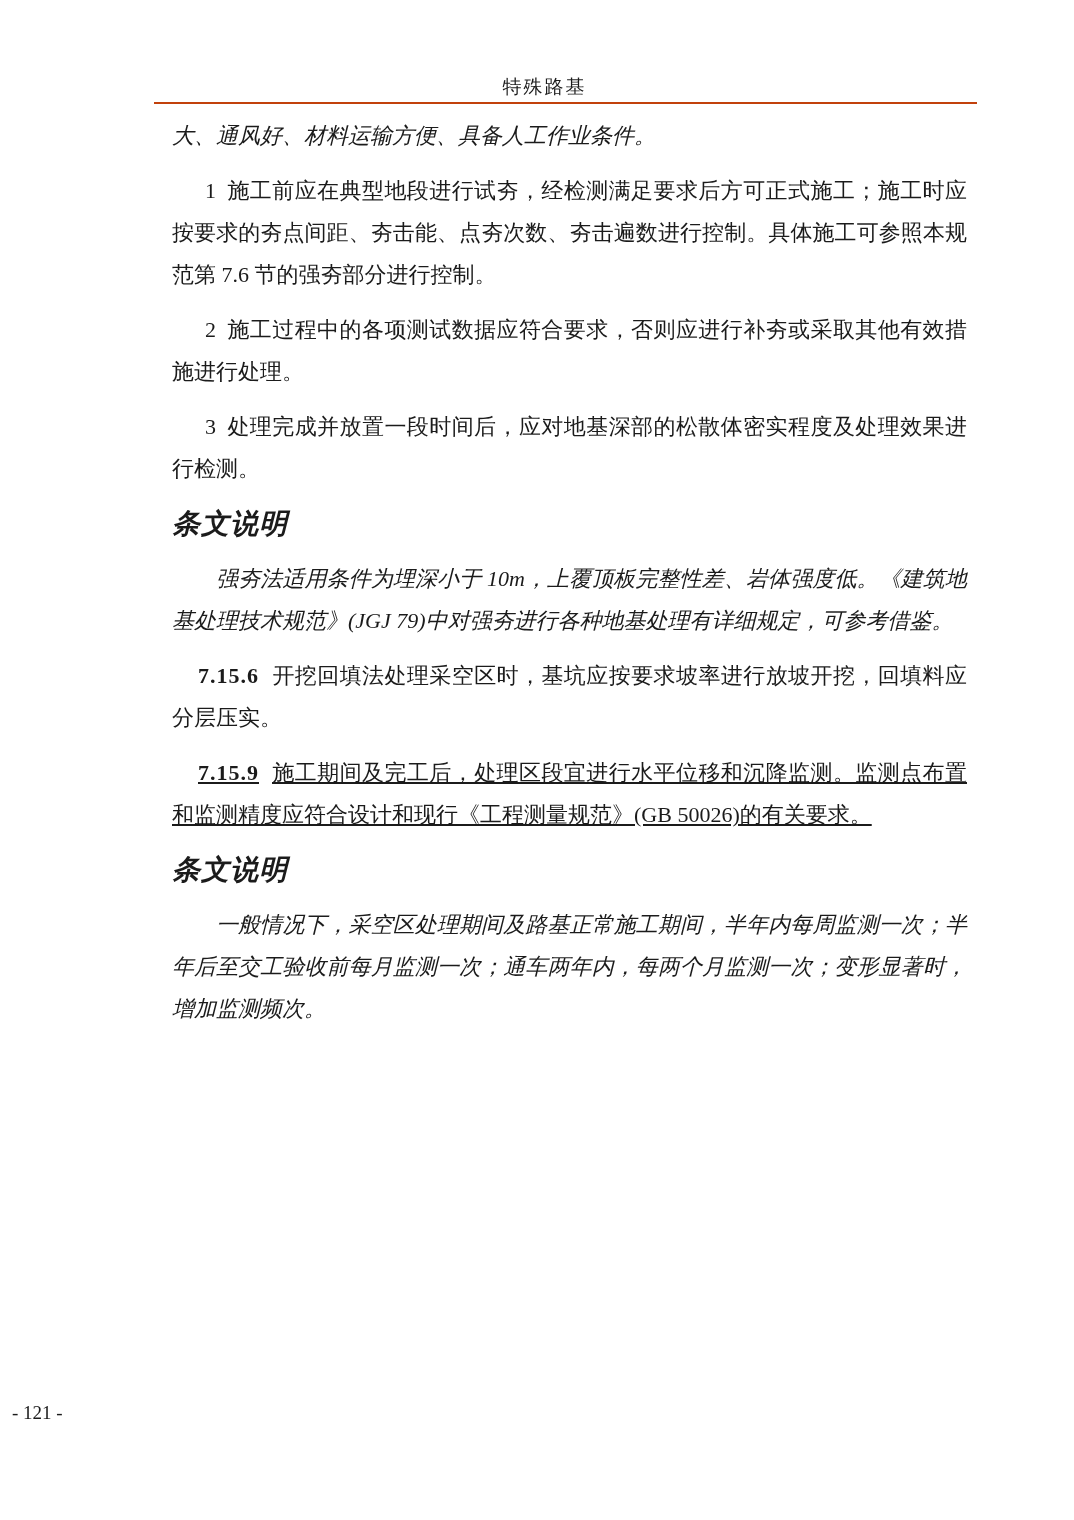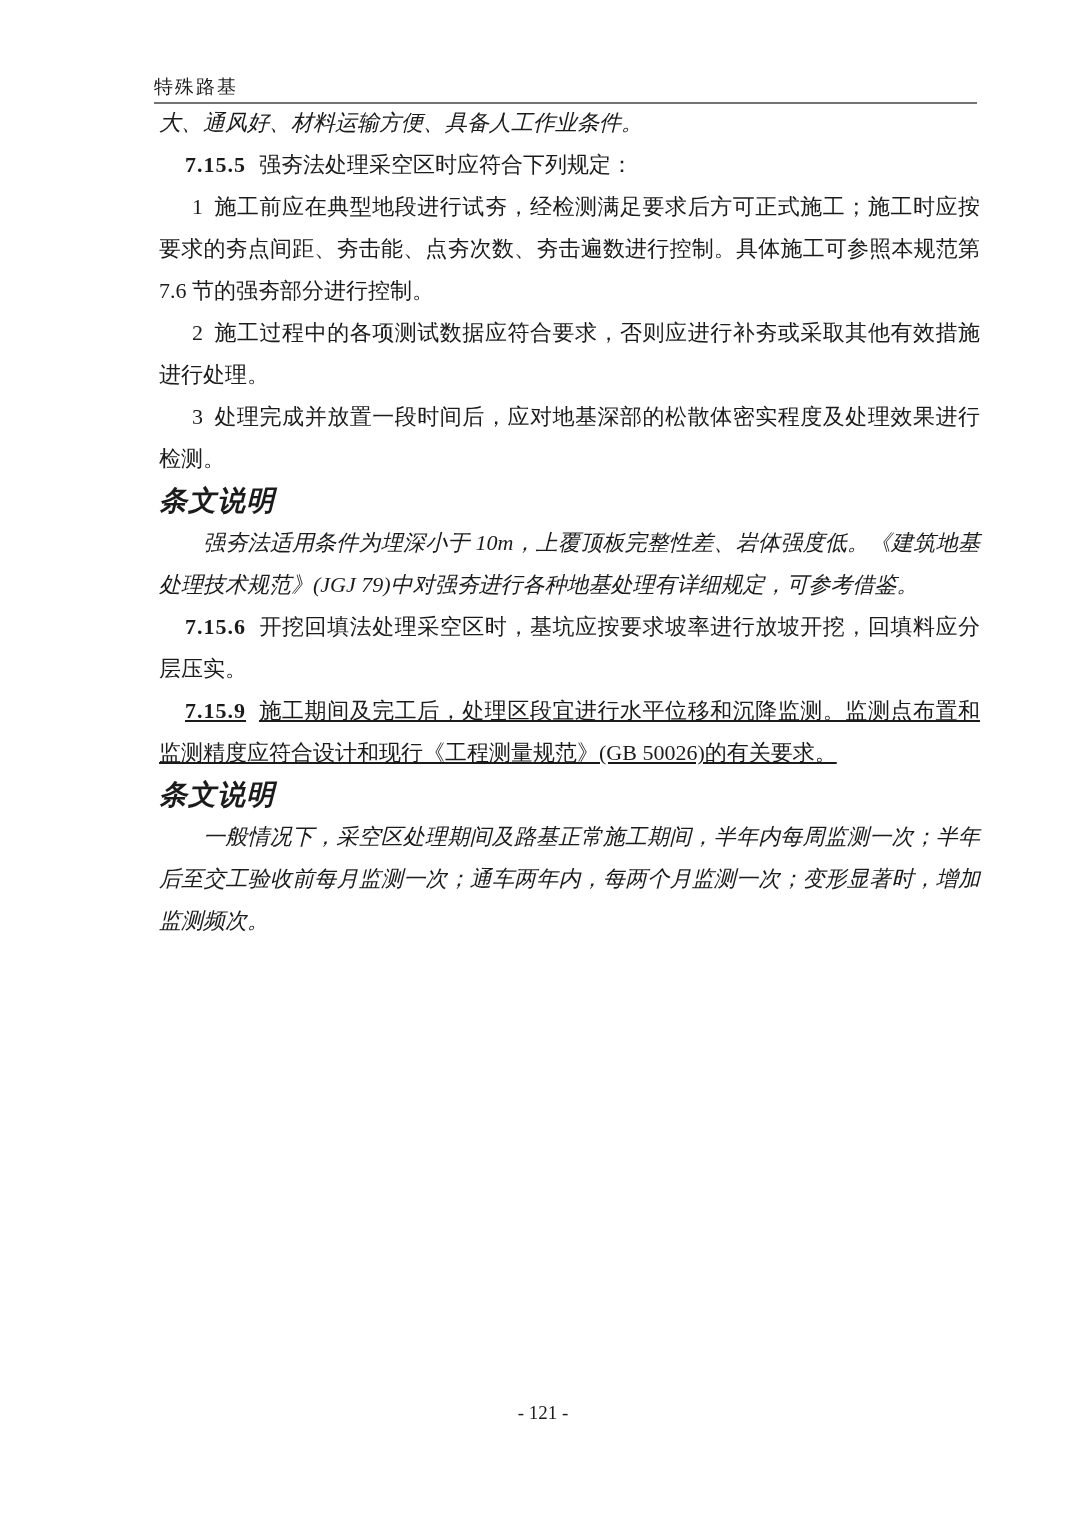--- a/index.html
+++ b/index.html
@@ -10,37 +10,37 @@
     background: #ffffff;
     color: #1b1b1b;
     font-family: "Liberation Serif", "DejaVu Serif", serif;
     overflow: hidden;
   }
   .header {
     position: absolute;
     left: 154px;
     right: 97px;
     top: 76px;
-    border-bottom: 2px solid #737373;
+    border-bottom: 2px solid #c2410c;
     padding-bottom: 4px;
-    text-align: left;
+    text-align: center;
     font-size: 19px;
     line-height: 22px;
   }
   .header .header-title { padding-right: 42px; letter-spacing: 2px; }
   .content {
     position: absolute;
     left: 159px;
     right: 94px;
     top: 102px;
     font-size: 22px;
     line-height: 42px;
     text-align: justify;
   }
-  .content p, .content h3 { margin: 0; padding: 0; }
+  .content p, .content h3 { margin: 13px; padding: 0; }
   .kaiti { font-style: italic; }
   .continuation { margin-top: 32px; }
   .clause-head { margin-top: 23px; text-indent: 26px; }
   .clause-num { font-weight: bold; margin-right: 13px; letter-spacing: 1px; }
   .item { text-indent: 33px; }
   .item-first { margin-top: 6px; }
   .item-num { margin-right: 11px; }
   .cmt-heading {
     margin-top: 28px;
     font-size: 28px;
@@ -55,42 +55,39 @@
   .clause { text-indent: 26px; }
   .clause-6 { margin-top: 29px; }
   .clause-7 { margin-top: 41px; }
   .clause-8 { margin-top: 41px; }
   .clause-9 { margin-top: 41px; text-decoration: underline; }
   .footer {
     position: absolute;
     left: 0;
     right: 0;
     top: 1399px;
-    text-align: center;
+    text-align: left;
     font-size: 19px;
     line-height: 28px;
     margin-left: 12px;
   }
 </style>
 </head>
 <body>
 
 <div class="page">
 
   <div class="header">
     <span class="header-title">特殊路基</span>
   </div>
 
   <div class="content">
 
     <p class="continuation kaiti">大、通风好、材料运输方便、具备人工作业条件。</p>
 
-    <p class="clause-head">
-      <span class="clause-num">7.15.5</span><span>强夯法处理采空区时应符合下列规定：</span>
-    </p>
 
     <p class="item item-first">
       <span class="item-num">1</span><span>施工前应在典型地段进行试夯，经检测满足要求后方可正式施工；施工时应按要求的夯点间距、夯击能、点夯次数、夯击遍数进行控制。具体施工可参照本规范第 7.6 节的强夯部分进行控制。</span>
     </p>
 
     <p class="item">
       <span class="item-num">2</span><span>施工过程中的各项测试数据应符合要求，否则应进行补夯或采取其他有效措施进行处理。</span>
     </p>
 
     <p class="item">

